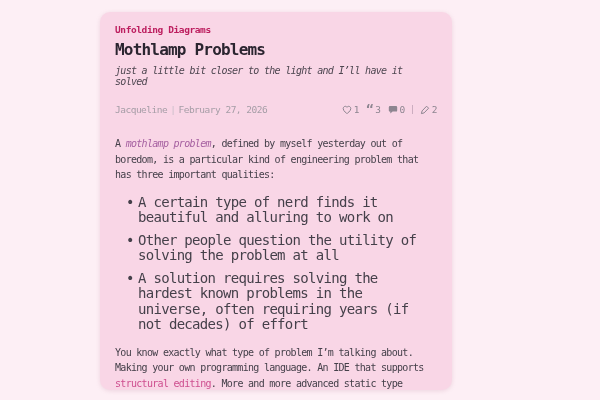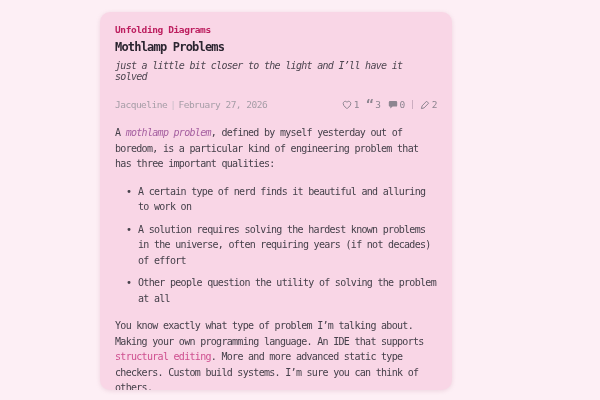--- a/index.html
+++ b/index.html
@@ -24,39 +24,39 @@
   .site-name{
     color:#bc1d5e;
     font-weight:bold;
     font-size:9.5px;
     letter-spacing:-0.4px;
     margin:2px 0 5px 0;
   }
   .title{
     color:#2b2530;
     font-weight:bold;
-    font-size:12px;
+    font-size:16px;
     letter-spacing:-0.8px;
     margin:0 0 6px 0;
   }
   .subtitle{
     color:#4d4650;
     font-style:italic;
     font-size:10px;
     letter-spacing:-0.7px;
     margin:0 0 17px 0;
   }
   .byline{
     display:flex;
     justify-content:space-between;
     align-items:flex-end;
     font-size:9.5px;
     letter-spacing:-0.5px;
     color:#a59da6;
-    margin-bottom:15px;
+    margin-bottom:21px;
   }
   .byline .sep{color:#cbbfca;margin:0 3px;}
   .author{color:#a59da6;text-decoration:none;cursor:pointer;}
   .stats{display:flex;align-items:center;gap:7px;color:#8d8590;}
   .stat{display:flex;align-items:center;gap:2px;cursor:pointer;}
   .stat svg{display:block;}
   .qicon{
     font-weight:bold;
     font-size:13px;
     line-height:6px;
@@ -73,21 +73,21 @@
     line-height:15.5px;
     color:#45404a;
     margin:0 0 12px 0;
   }
   .article ul{
     margin:0 0 12px 0;
     padding:0 0 0 23px;
     list-style:none;
   }
   .article li{
-    font-size:10px;
+    font-size:14px;
     letter-spacing:-0.7px;
     line-height:15.5px;
     color:#45404a;
     margin:0 0 7px 0;
     position:relative;
   }
   .article li::before{
     content:"•";
     position:absolute;
     left:-12px;
@@ -145,20 +145,20 @@
       </span>
     </div>
   </div>
 
   <div class="article">
 
     <p><span>A </span><em class="moth">mothlamp problem</em><span>, defined by myself yesterday out of boredom, is a particular kind of engineering problem that has three important qualities:</span></p>
 
     <ul>
       <li>A certain type of nerd finds it beautiful and alluring to work on</li>
+      <li>Other people question the utility of solving the problem at all</li>
       <li>A solution requires solving the hardest known problems in the universe, often requiring years (if not decades) of effort</li>
-      <li>Other people question the utility of solving the problem at all</li>
     </ul>
 
     <p><span>You know exactly what type of problem I’m talking about. Making your own programming language. An IDE that supports </span><a class="lnk">structural editing</a><span>. More and more advanced static type checkers. Custom build systems. I’m sure you can think of others.</span></p>
 
   </div>
 </div>
 
 </body></html>

